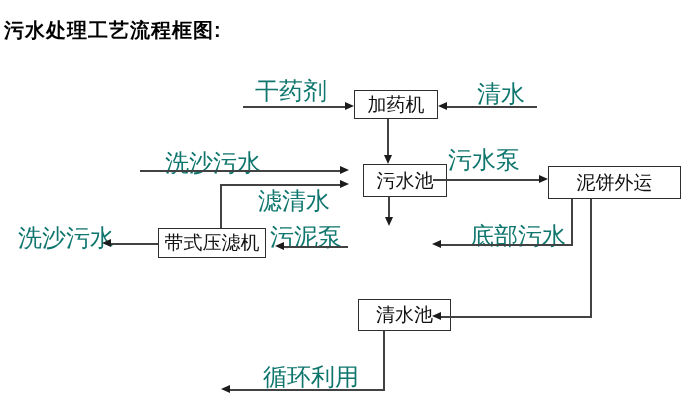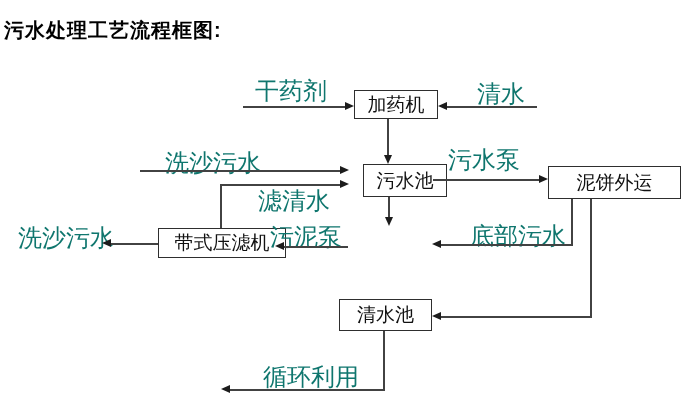--- a/index.html
+++ b/index.html
@@ -29,22 +29,22 @@
 </head>
 <body>
 
 <div class="canvas">
 
   <div class="title">污水处理工艺流程框图:</div>
 
   <div class="node" style="left:354px;top:90px;width:84px;height:29px">加药机</div>
   <div class="node" style="left:363px;top:164px;width:84px;height:33px">污水池</div>
   <div class="node" style="left:548px;top:166px;width:133px;height:33px">泥饼外运</div>
-  <div class="node" style="left:158px;top:228px;width:128px;height:30px">带式压滤机</div>
-  <div class="node" style="left:339px;top:299px;width:93px;height:32px">清水池</div>
+  <div class="node" style="left:158px;top:228px;width:108px;height:30px">带式压滤机</div>
+  <div class="node" style="left:358px;top:299px;width:93px;height:32px">清水池</div>
 
   <div class="lbl" style="left:255px;top:79px">干药剂</div>
   <div class="lbl" style="left:477px;top:82px">清水</div>
   <div class="lbl" style="left:165px;top:151px">洗沙污水</div>
   <div class="lbl" style="left:448px;top:148px">污水泵</div>
   <div class="lbl" style="left:258px;top:189px">滤清水</div>
   <div class="lbl" style="left:470px;top:224px">底部污水</div>
   <div class="lbl" style="left:270px;top:225px">污泥泵</div>
   <div class="lbl" style="left:18px;top:226px">洗沙污水</div>
   <div class="lbl" style="left:263px;top:365px">循环利用</div>

